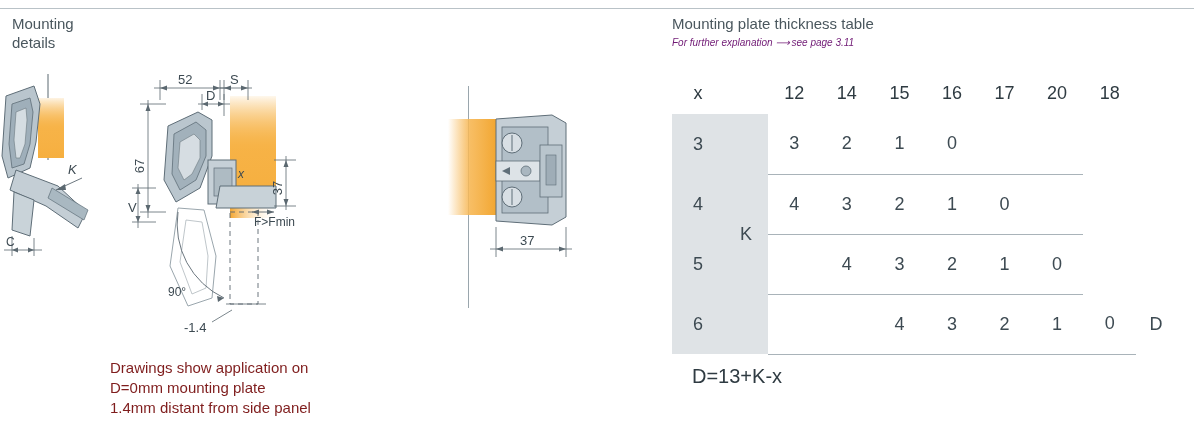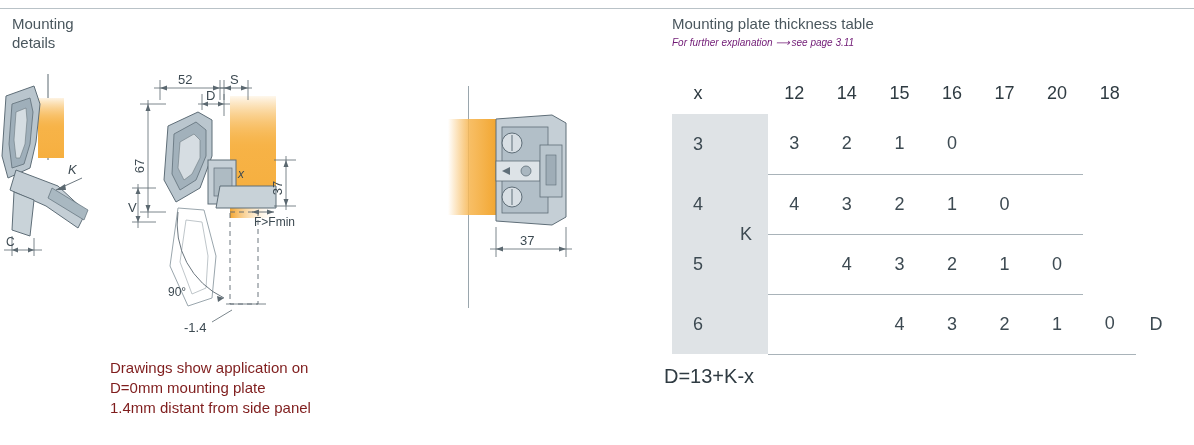--- a/index.html
+++ b/index.html
@@ -110,21 +110,21 @@
     vertical-align: middle;
     font-size: 18px;
   }
   .body-row td.val {
     border-bottom: 1px solid #a9b3b9;
   }
   .body-row:last-child td.val { border-bottom: 1px solid #a9b3b9; }
   .dcell { font-size: 20px; color: #2f3b42; width: 40px; }
   .formula {
     position: absolute;
-    left: 664px; top: 365px;
+    left: 692px; top: 365px;
     font-size: 20px;
     color: #2f3b42;
   }
 
   
   svg text {
     font-family: "Liberation Sans", sans-serif;
     fill: #3d4a52;
   }
 </style>

